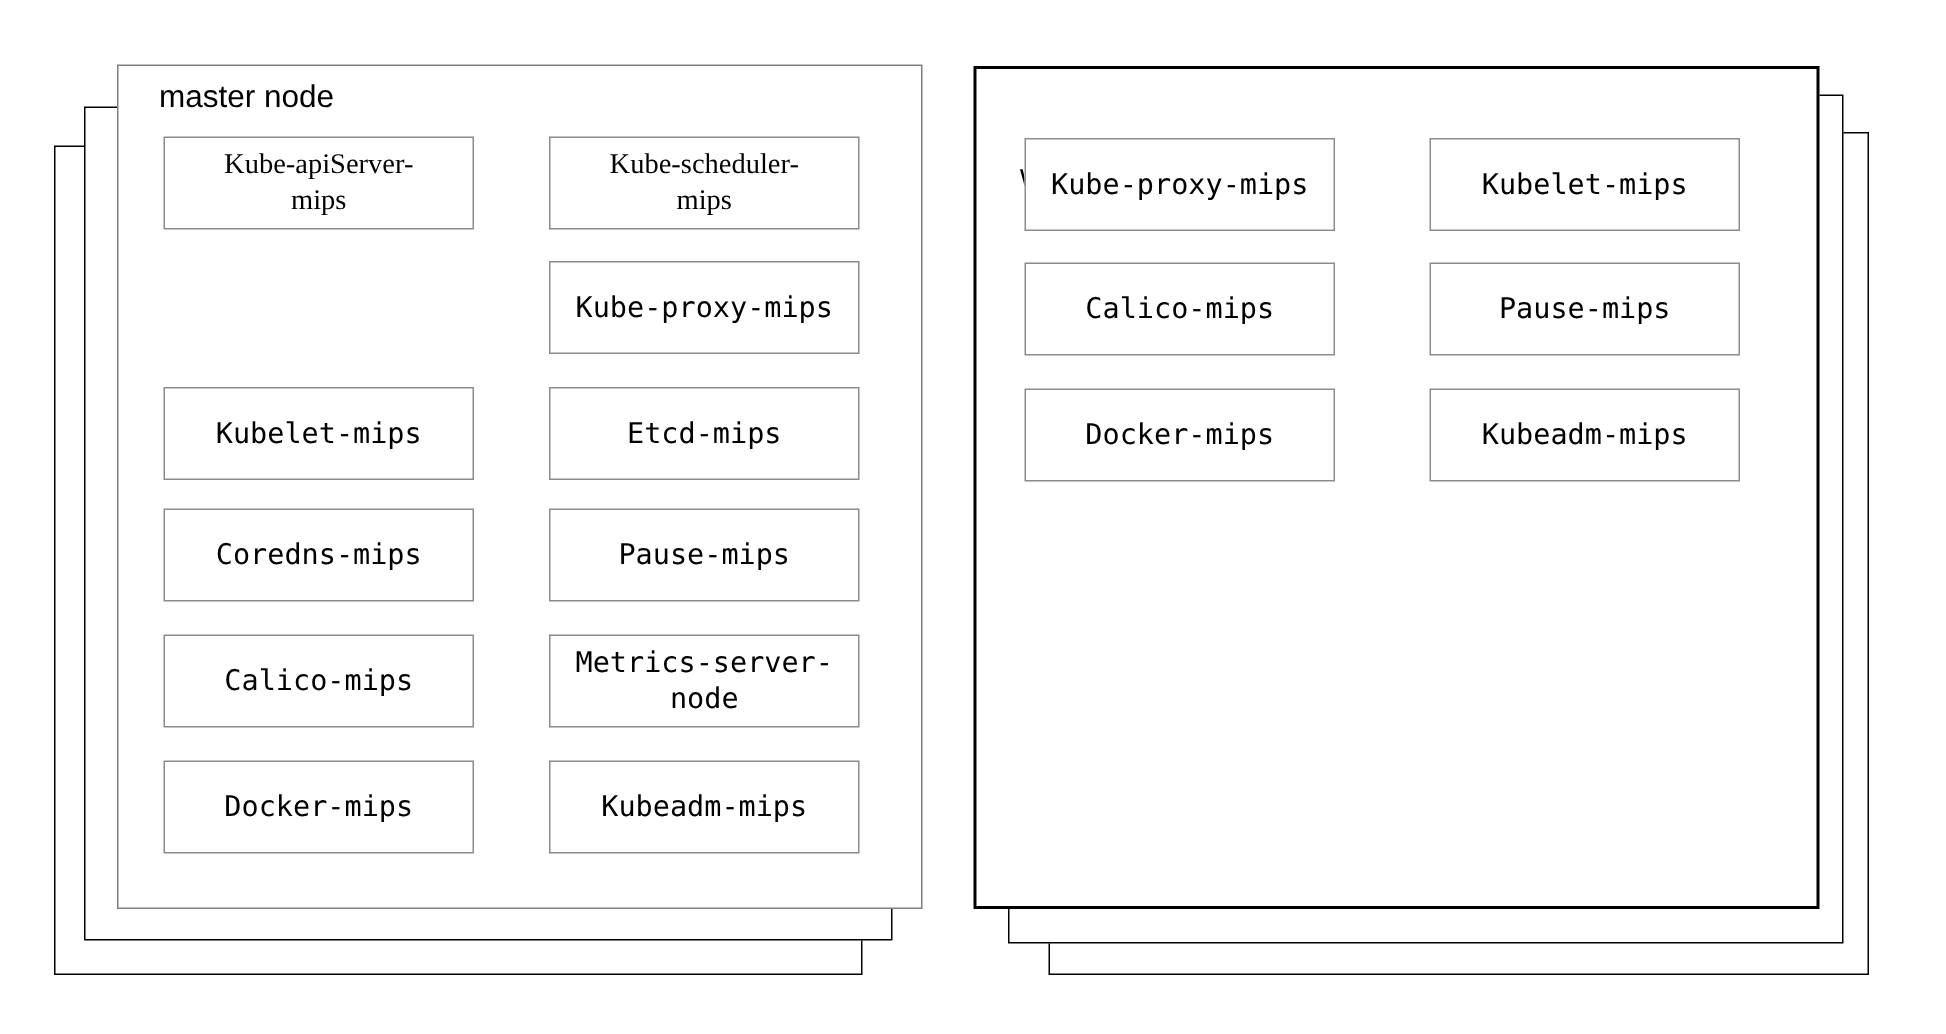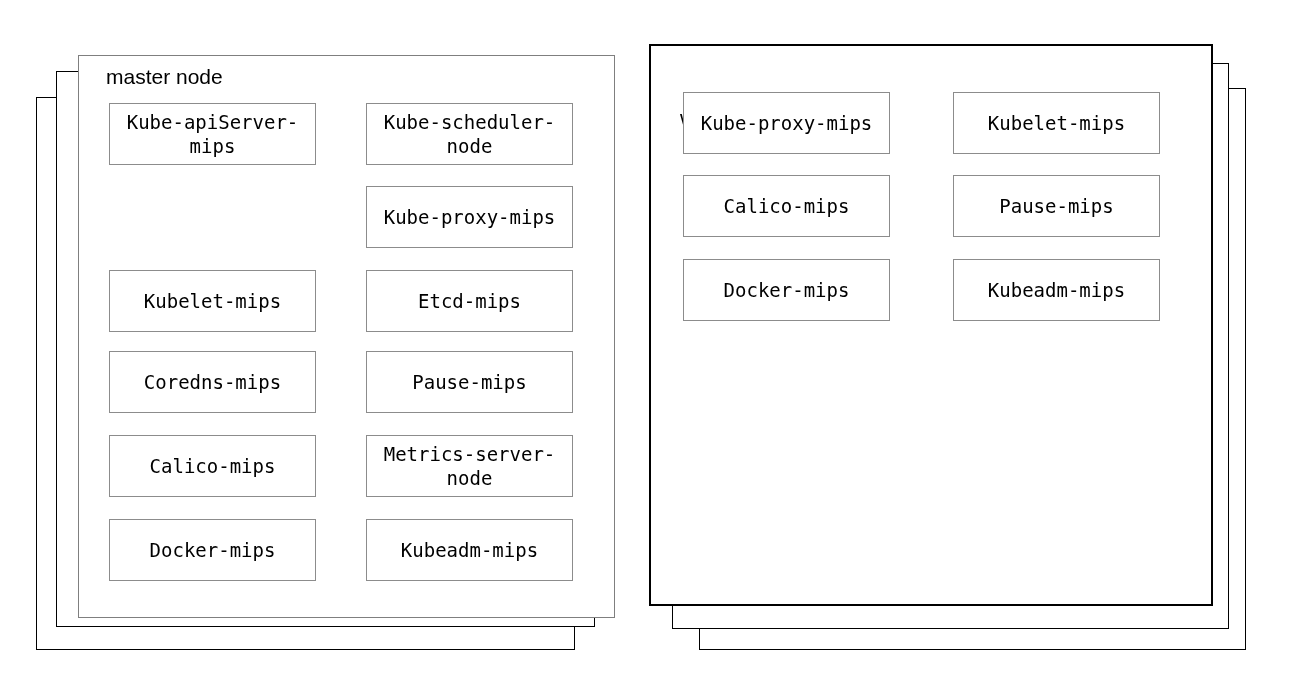--- a/index.html
+++ b/index.html
@@ -16,21 +16,21 @@
     font-family: "Liberation Sans", sans-serif;
   }
   .rect {
     position: absolute;
     background: #ffffff;
     box-sizing: border-box;
   }
   
   .m-back  { left: 36px;  top: 97px; width: 539px; height: 553px; border: 1.5px solid #000000; z-index: 1; }
   .m-mid   { left: 56px;  top: 71px; width: 539px; height: 556px; border: 1.5px solid #000000; z-index: 2; }
-  .m-front { left: 78px;  top: 55px; width: 537px; height: 563px; border: 1.5px solid #7f7f7f; z-index: 3; padding-left: 48px; }
+  .m-front { left: 78px;  top: 43px; width: 537px; height: 563px; border: 1.5px solid #7f7f7f; z-index: 3; padding-left: 48px; }
   
   .w-back  { left: 699px; top: 88px; width: 547px; height: 562px; border: 1.5px solid #000000; z-index: 1; }
   .w-mid   { left: 672px; top: 63px; width: 557px; height: 566px; border: 1.5px solid #000000; z-index: 2; }
   .w-front { left: 649px; top: 44px; width: 564px; height: 562px; border: 2px   solid #000000; z-index: 3; }
 
   .panel-title {
     position: absolute;
     font-family: "Liberation Sans", sans-serif;
     font-size: 21px;
     line-height: 26px;
@@ -53,21 +53,21 @@
     text-align: center;
     font-family: "DejaVu Sans Mono", "Liberation Mono", monospace;
     font-size: 19px;
     line-height: 24px;
     color: #000000;
     white-space: pre-line;
   }
   
   .mc1 { left: 30px;  }
   .mc2 { left: 287px; }
-  .mr1 { top: 47px;  }
+  .mr1 { top: 47px; font-family: Liberation Serif, serif;  }
   .mr2 { top: 130px; }
   .mr3 { top: 214px; }
   .mr4 { top: 295px; }
   .mr5 { top: 379px; }
   .mr6 { top: 463px; }
   
   .wc1 { left: 32px;  }
   .wc2 { left: 302px; }
   .wr1 { top: 46px;  }
   .wr2 { top: 129px; }
@@ -79,21 +79,21 @@
 <div class="canvas">
 
   <div class="rect m-back"></div>
   <div class="rect m-mid"></div>
   <div class="rect m-front">
     <div class="panel-title">master node</div>
 
     <div class="box mc1 mr1">Kube-apiServer-
 mips</div>
     <div class="box mc2 mr1">Kube-scheduler-
-node</div>
+mips</div>
     <div class="box mc2 mr2">Kube-proxy-mips</div>
     <div class="box mc1 mr3">Kubelet-mips</div>
     <div class="box mc2 mr3">Etcd-mips</div>
     <div class="box mc1 mr4">Coredns-mips</div>
     <div class="box mc2 mr4">Pause-mips</div>
     <div class="box mc1 mr5">Calico-mips</div>
     <div class="box mc2 mr5">Metrics-server-
 node</div>
     <div class="box mc1 mr6">Docker-mips</div>
     <div class="box mc2 mr6">Kubeadm-mips</div>

